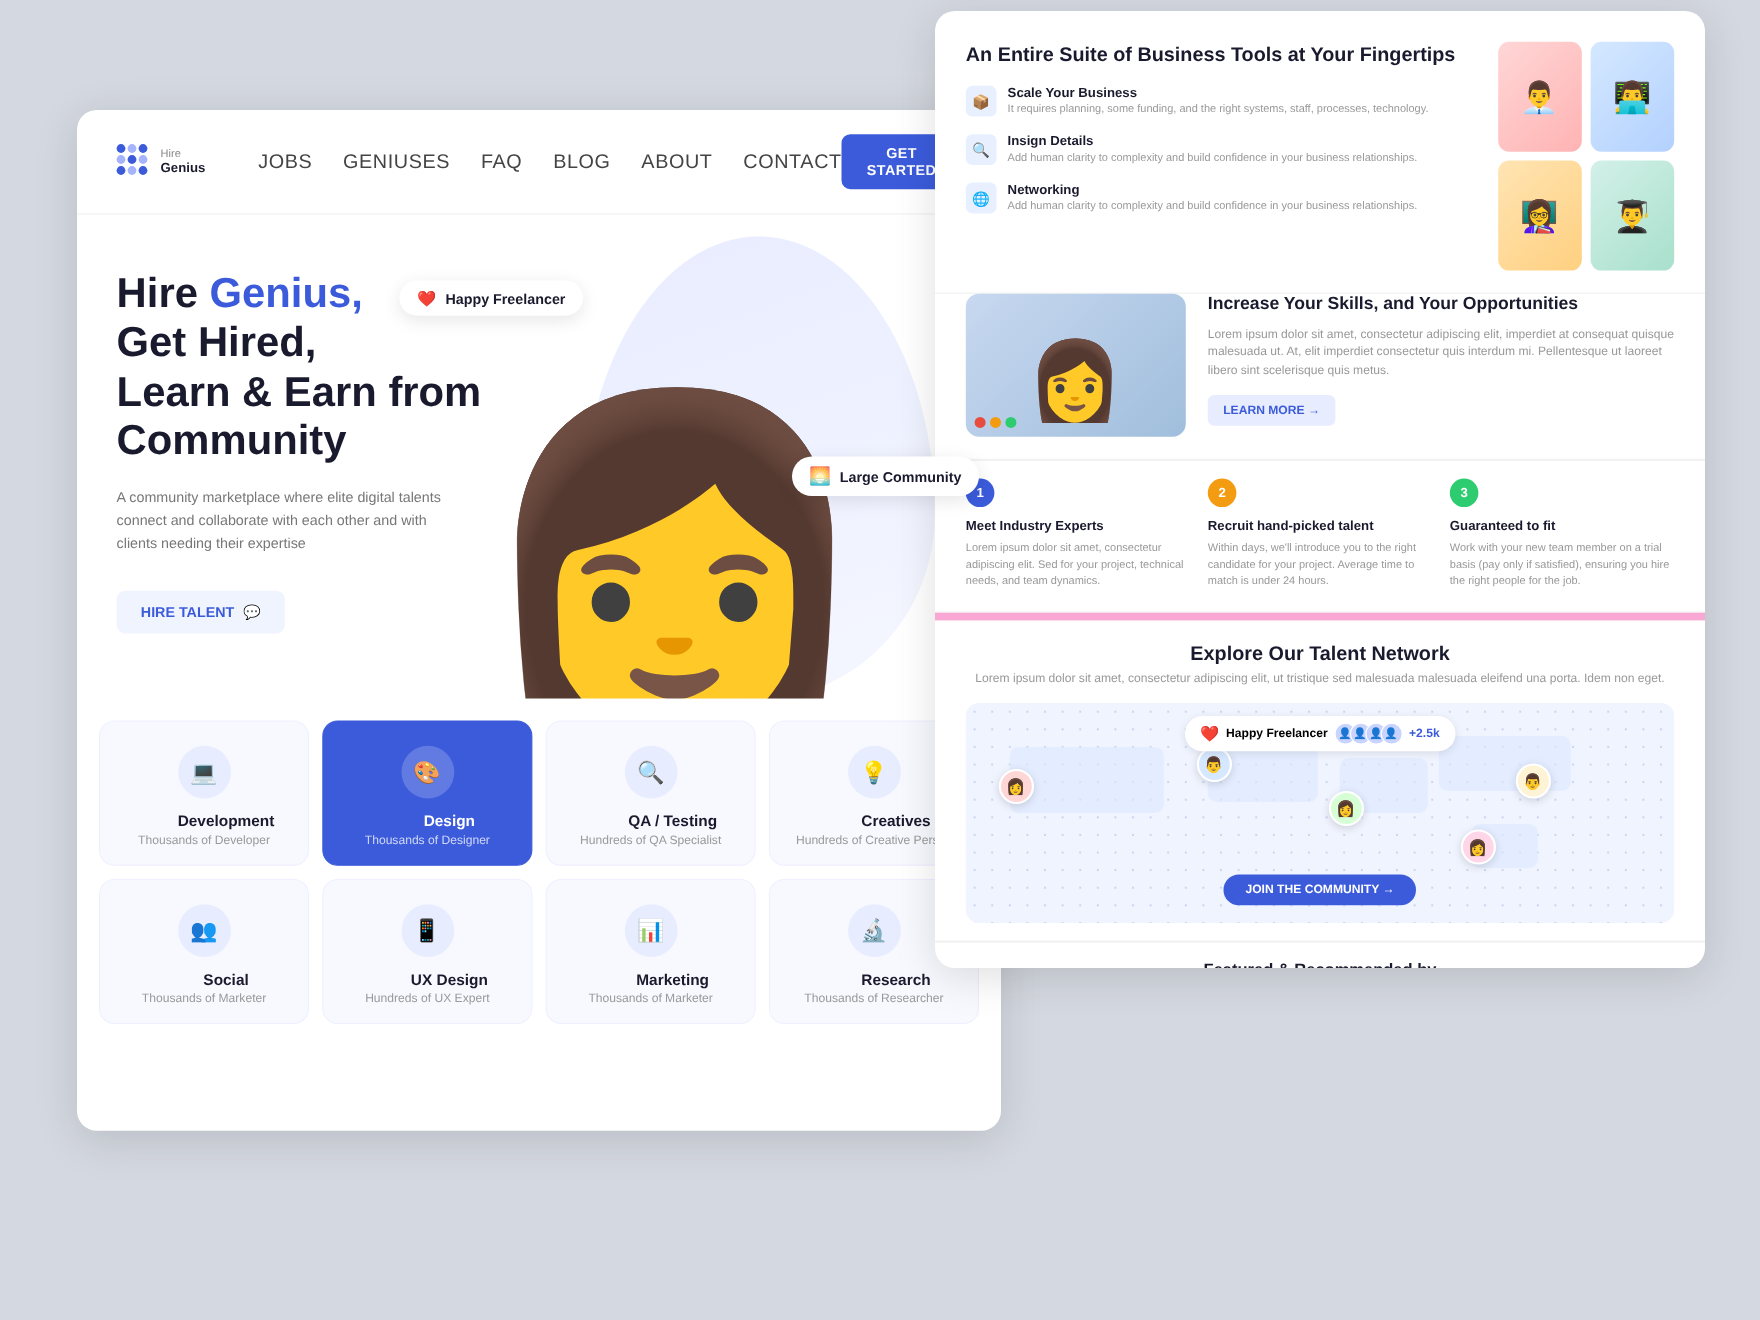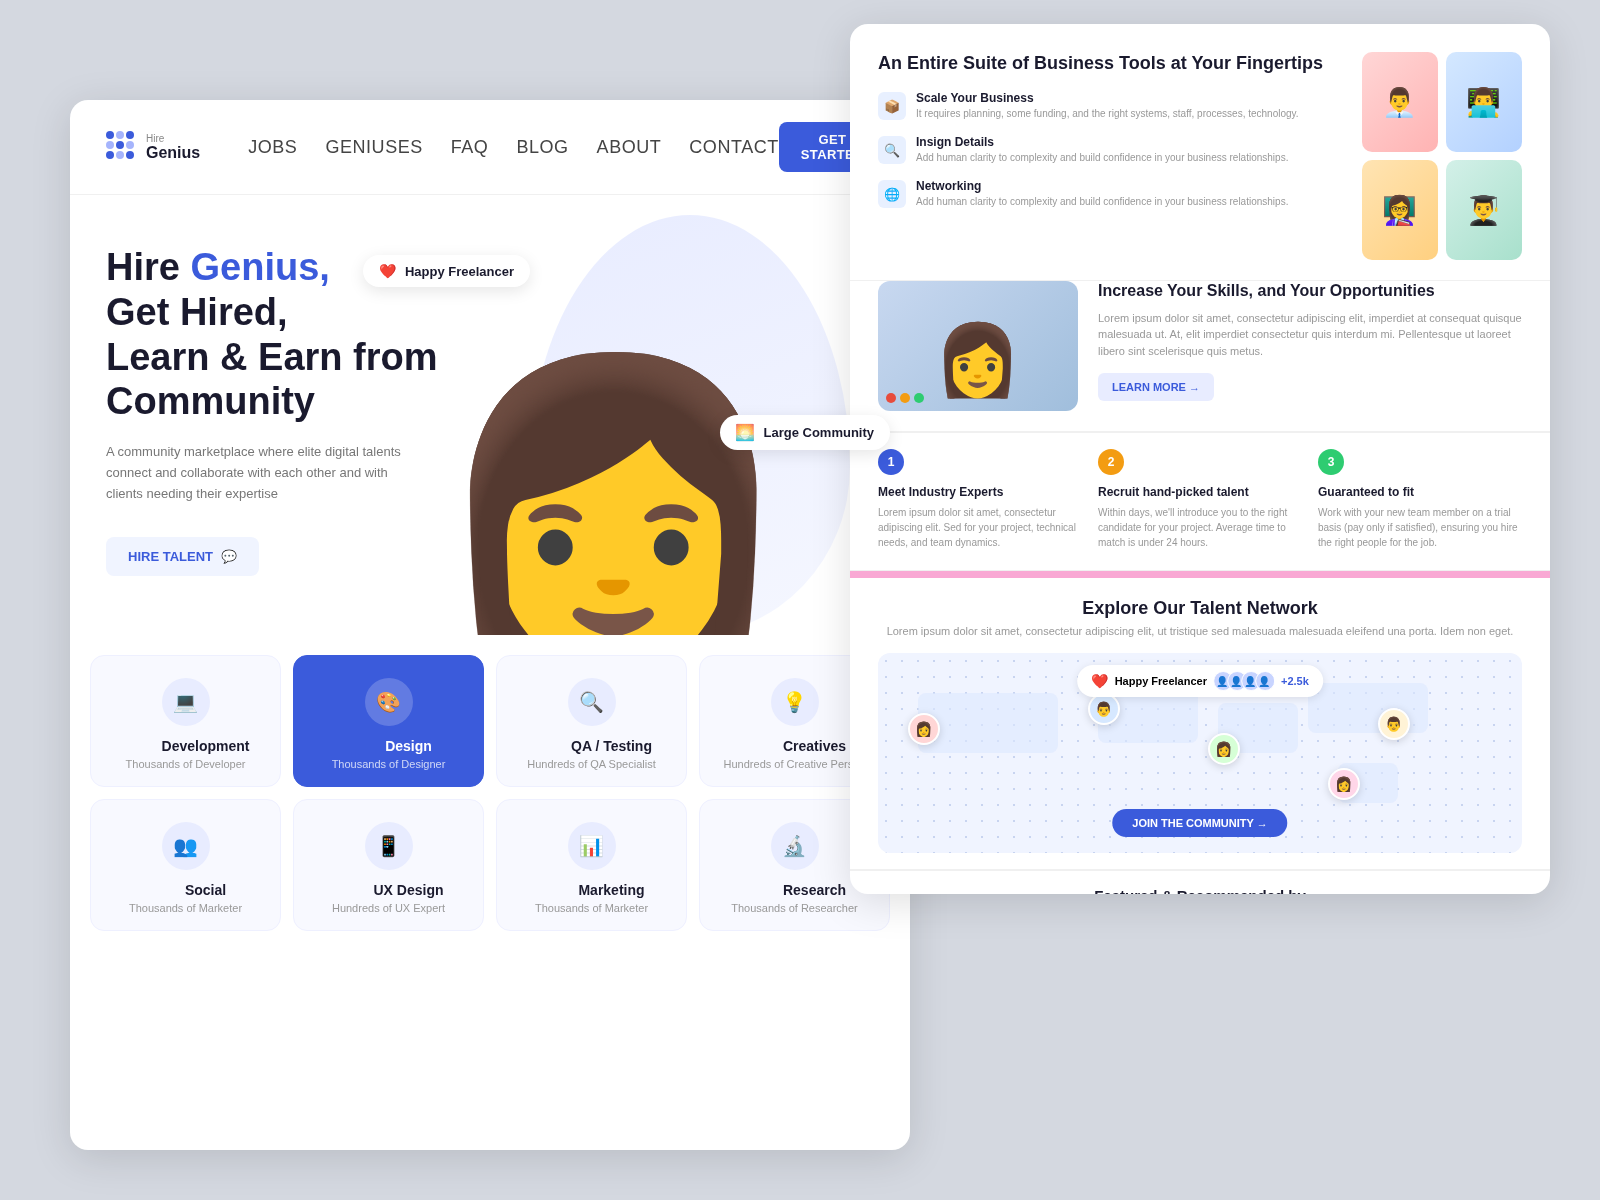--- a/index.html
+++ b/index.html
@@ -11,31 +11,31 @@
       overflow: hidden;
       position: relative;
     }
 
     
     .main-card {
       position: absolute;
       top: 100px;
       left: 70px;
       width: 840px;
-      height: 1050px;
+      height: 928px;
       background: #fff;
       border-radius: 18px;
       box-shadow: 0 8px 40px rgba(0,0,0,0.13);
       overflow: hidden;
     }
 
     
     .back-card {
       position: absolute;
-      top: 24px;
+      top: 10px;
       left: 850px;
       width: 700px;
       height: 870px;
       background: #fff;
       border-radius: 18px;
       box-shadow: 0 8px 40px rgba(0,0,0,0.13);
       overflow: hidden;
     }
 
     
@@ -66,21 +66,21 @@
       background: #3b5bdb;
       border-radius: 50%;
     }
     .logo-dot.light { background: #a5b4fc; }
     .logo-text {
       display: flex;
       flex-direction: column;
       line-height: 1.1;
     }
     .logo-hire { font-size: 10px; color: #888; font-weight: 400; }
-    .logo-genius { font-size: 16px; font-weight: 700; color: #1a1a2e; }
+    .logo-genius { font-size: 12px; font-weight: 700; color: #1a1a2e; }
     .nav-links {
       display: flex;
       gap: 28px;
       list-style: none;
       flex: 1;
     }
     .nav-links a {
       text-decoration: none;
       color: #444;
       font-size: 18px;

